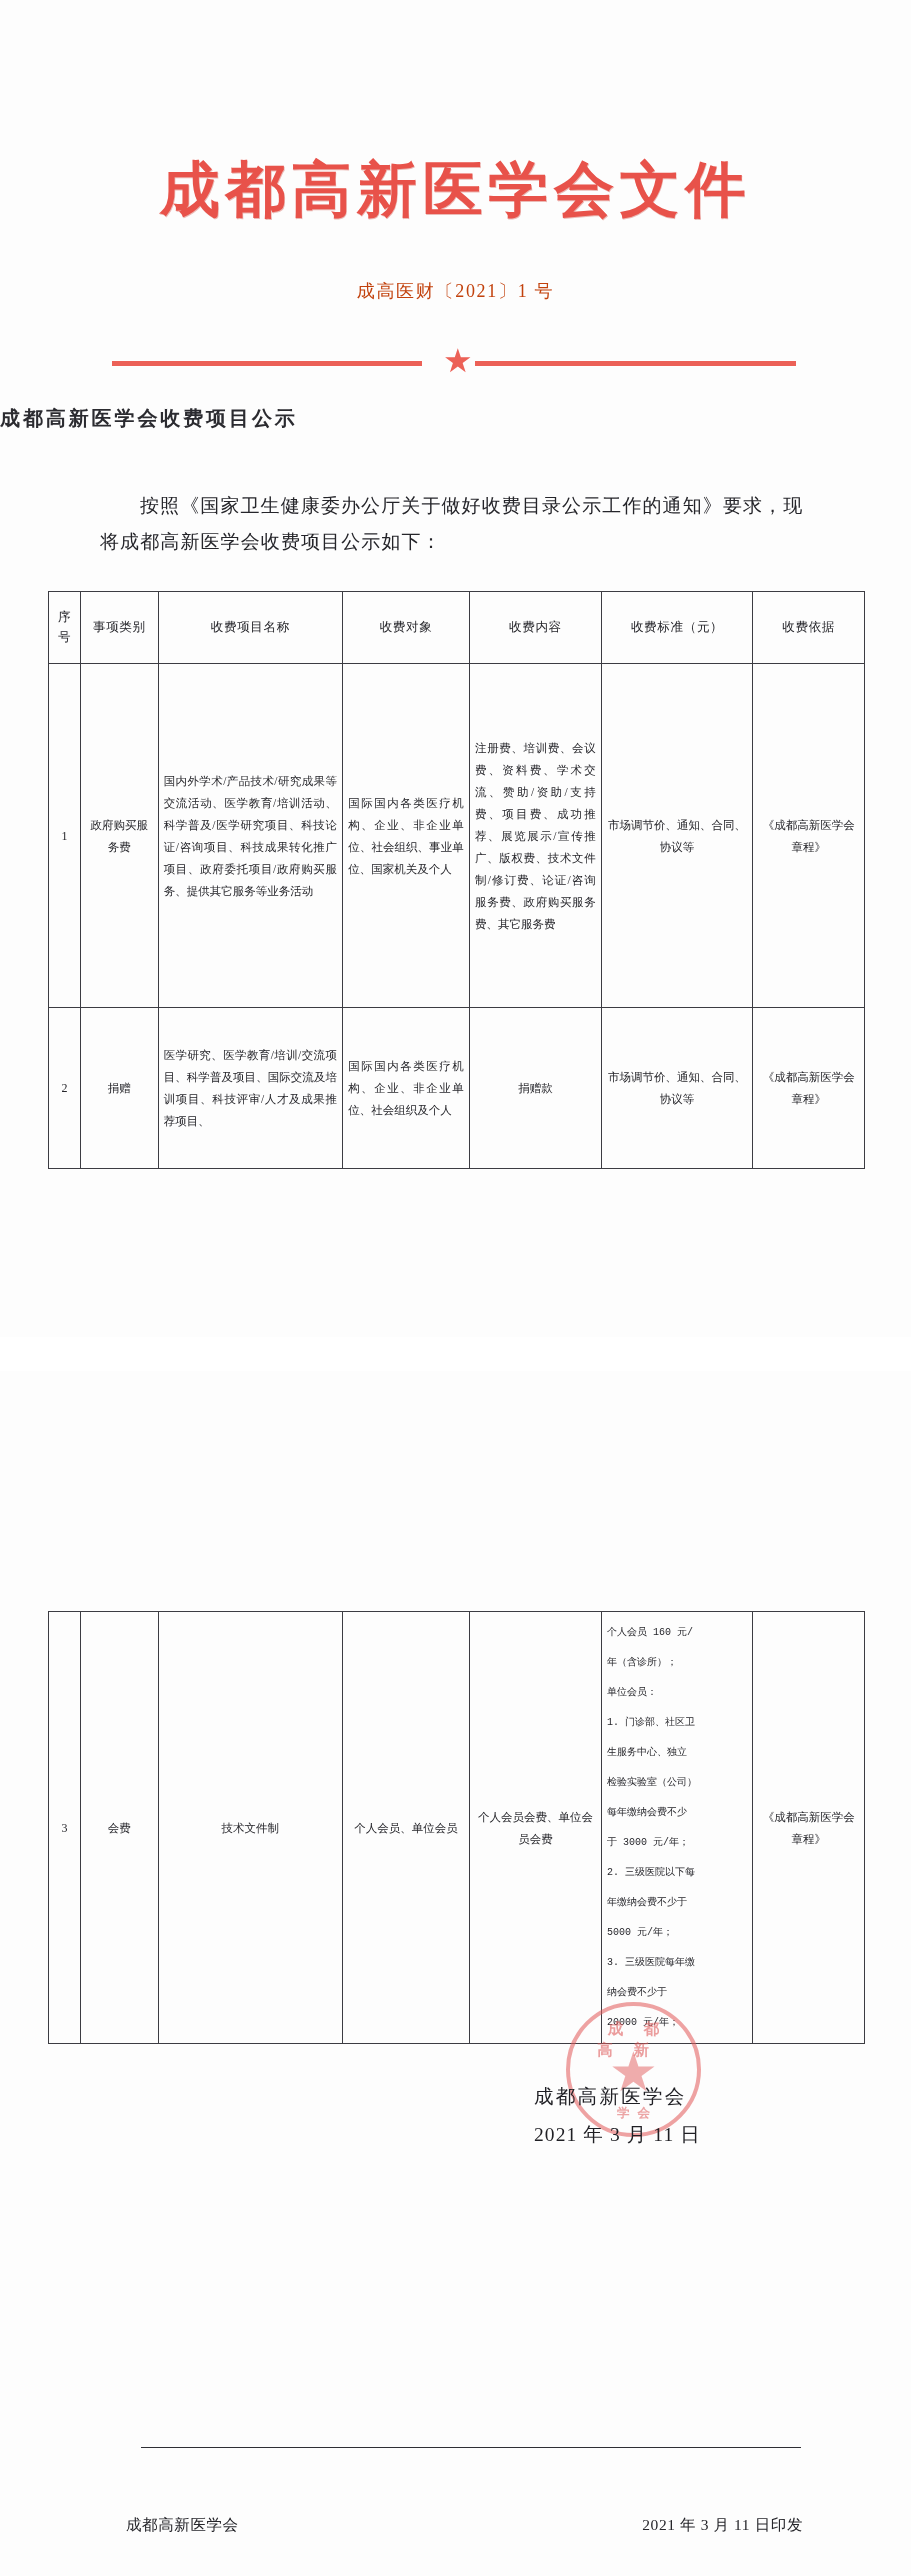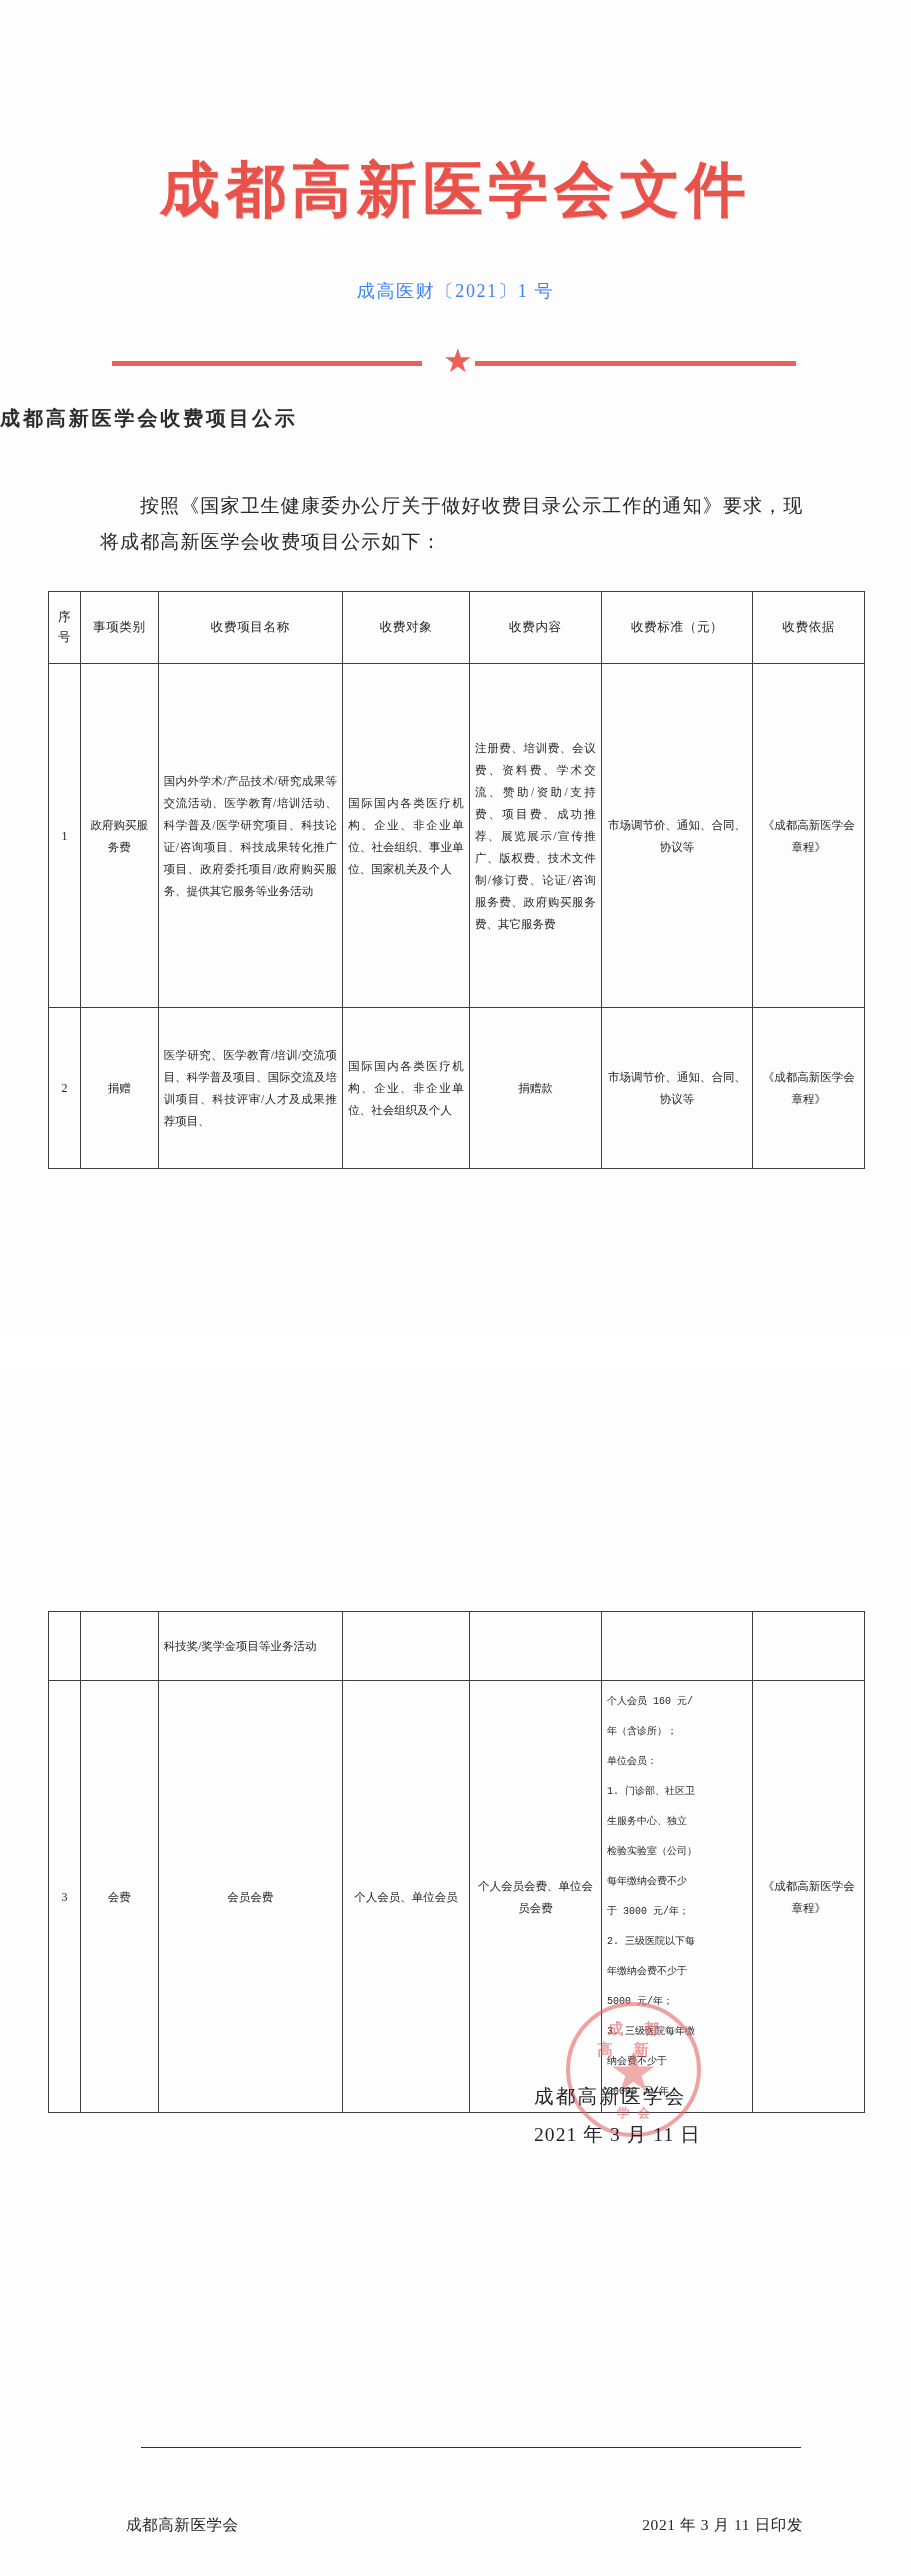--- a/index.html
+++ b/index.html
@@ -56,21 +56,21 @@
   }
 
   .doc-number {
     position: absolute;
     top: 279px;
     left: 0;
     width: 911px;
     text-align: center;
     font-size: 18px;
     letter-spacing: 1.7px;
-    color: #3b82f6;
+    color: #c2410c;
   }
 
   .divider-wrap {
     position: absolute;
     top: 347px;
     left: 0;
     width: 911px;
     height: 31px;
   }
   .divider-line {
@@ -333,33 +333,24 @@
       <colgroup>
         <col class="w-seq">
           <col class="w-cat">
           <col class="w-name">
         <col class="w-obj">
           <col class="w-cont">
           <col class="w-std">
           <col class="w-basis">
       </colgroup>
       <tbody>
-        <tr style="height:69px;">
-          <td></td>
-          <td></td>
-          <td class="c-just">科技奖/奖学金项目等业务活动</td>
-          <td></td>
-          <td></td>
-          <td></td>
-          <td></td>
-        </tr>
         <tr style="height:402px;">
           <td class="c-seq">3</td>
           <td class="c-center">会费</td>
-          <td class="c-center">会员会费</td>
+          <td class="c-center">技术文件制</td>
           <td class="c-center">个人会员、单位会员</td>
           <td class="c-center">个人会员会费、单位会员会费</td>
           <td class="c-just" style="vertical-align:top; line-height:30px; font-size:10px;font-family:Liberation Mono, monospace;">
             <span id="std-lines"><div class="cell-block">个人会员 160 元/</div><div class="cell-block">年（含诊所）；</div><div class="cell-block">单位会员：</div><div class="cell-block">1. 门诊部、社区卫</div><div class="cell-block">生服务中心、独立</div><div class="cell-block">检验实验室（公司）</div><div class="cell-block">每年缴纳会费不少</div><div class="cell-block">于 3000 元/年；</div><div class="cell-block">2. 三级医院以下每</div><div class="cell-block">年缴纳会费不少于</div><div class="cell-block">5000 元/年；</div><div class="cell-block">3. 三级医院每年缴</div><div class="cell-block">纳会费不少于</div><div class="cell-block">20000 元/年；</div></span>
           </td>
           <td class="c-center">《成都高新医学会章程》</td>
         </tr>
       </tbody>
     </table>
   </div>

